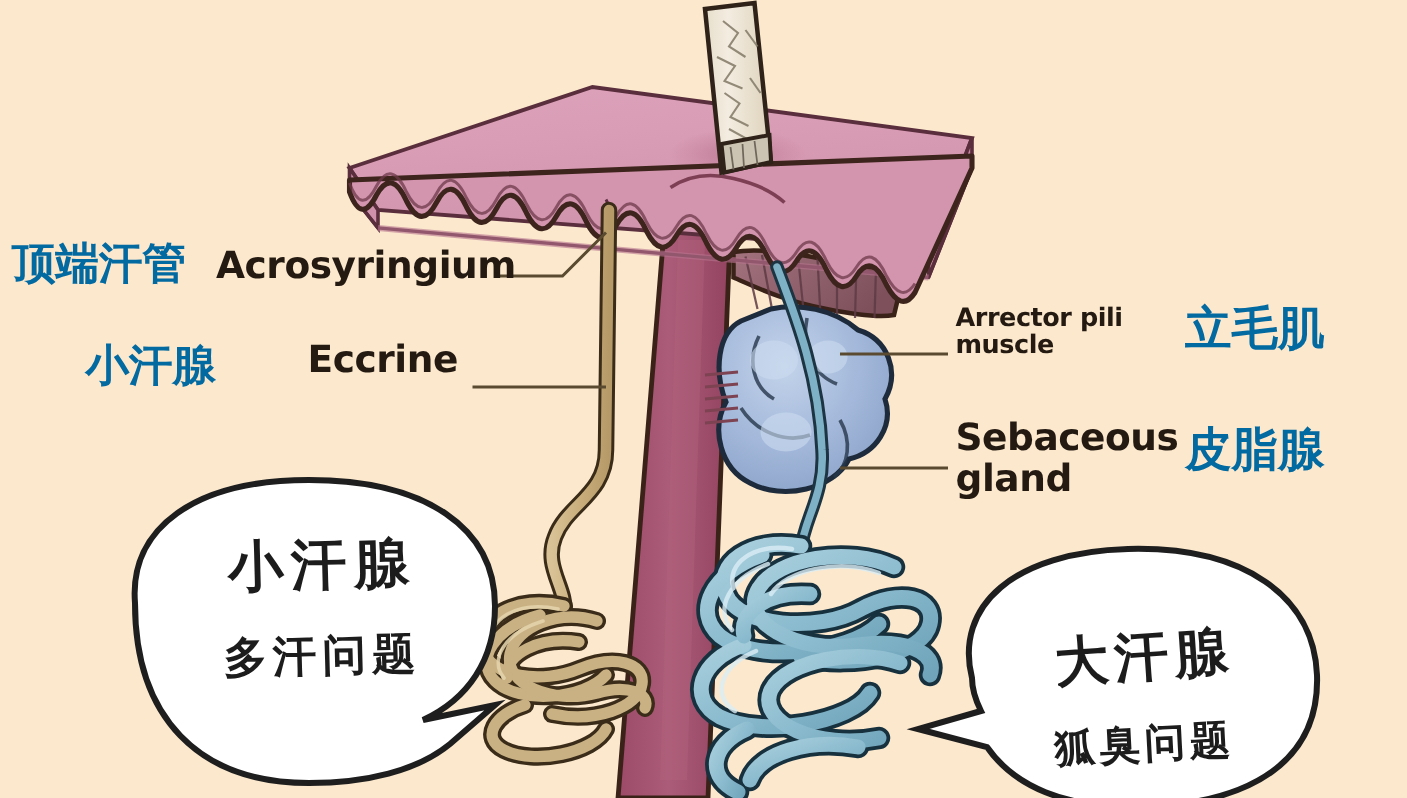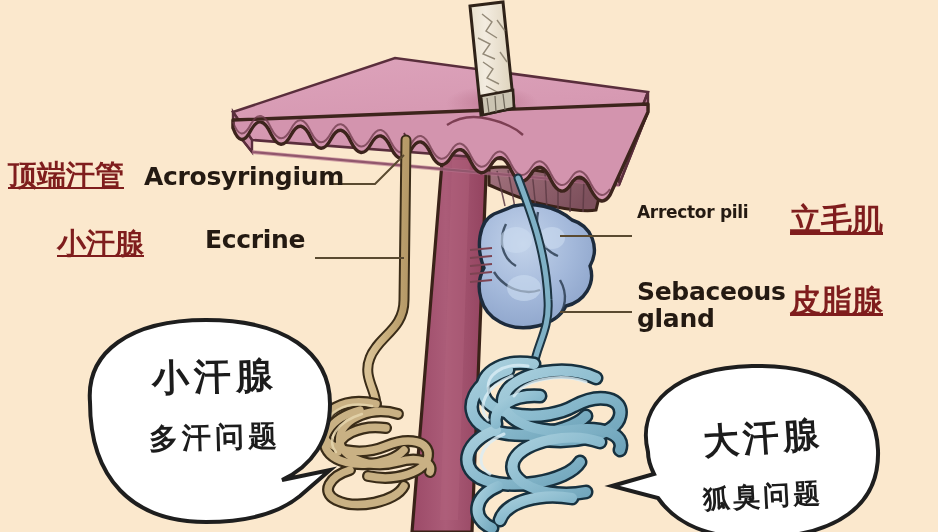--- a/index.html
+++ b/index.html
@@ -8,21 +8,21 @@
     background:#fbe8cd;
     font-family:"DejaVu Sans", sans-serif;
     position:relative;
   }
   #stage { position:absolute; inset:0; width:938px; height:532px; }
   #art { position:absolute; inset:0; }
 
   .lbl { position:absolute; white-space:nowrap; line-height:1.04; }
   .cn {
     font-family:"DejaVu Sans", sans-serif;
-    color:#7f1d1d; font-weight:700;text-decoration:underline;
+    color:#0369a1; font-weight:700;
   }
   .en {
     font-family:"DejaVu Sans", sans-serif;
     color:#241a12; font-weight:700; letter-spacing:-0.3px;
   }
 
   
   #lbl-acro      { left:8px;  top:160px; }
   #lbl-acro .cn  { font-size:29px; }
   #lbl-acro .en  { font-size:25px; margin-left:20px; }
@@ -301,20 +301,21 @@
 
   <div class="lbl" id="lbl-eccrine">
     <span class="cn">小汗腺</span>
   </div>
   <div class="lbl en" id="lbl-eccrine-en">
     <div>Eccrine</div>
   </div>
 
   <div class="lbl en" id="lbl-arrector-en">
     <div>Arrector pili</div>
+    <div>muscle</div>
   </div>
   <div class="lbl cn" id="lbl-arrector-cn">立毛肌</div>
 
   <div class="lbl en" id="lbl-seb-en">
     <div>Sebaceous</div>
     <div>gland</div>
   </div>
   <div class="lbl cn" id="lbl-seb-cn">皮脂腺</div>
 
   <div class="bub-t" id="bub-l-1">小汗腺</div>

